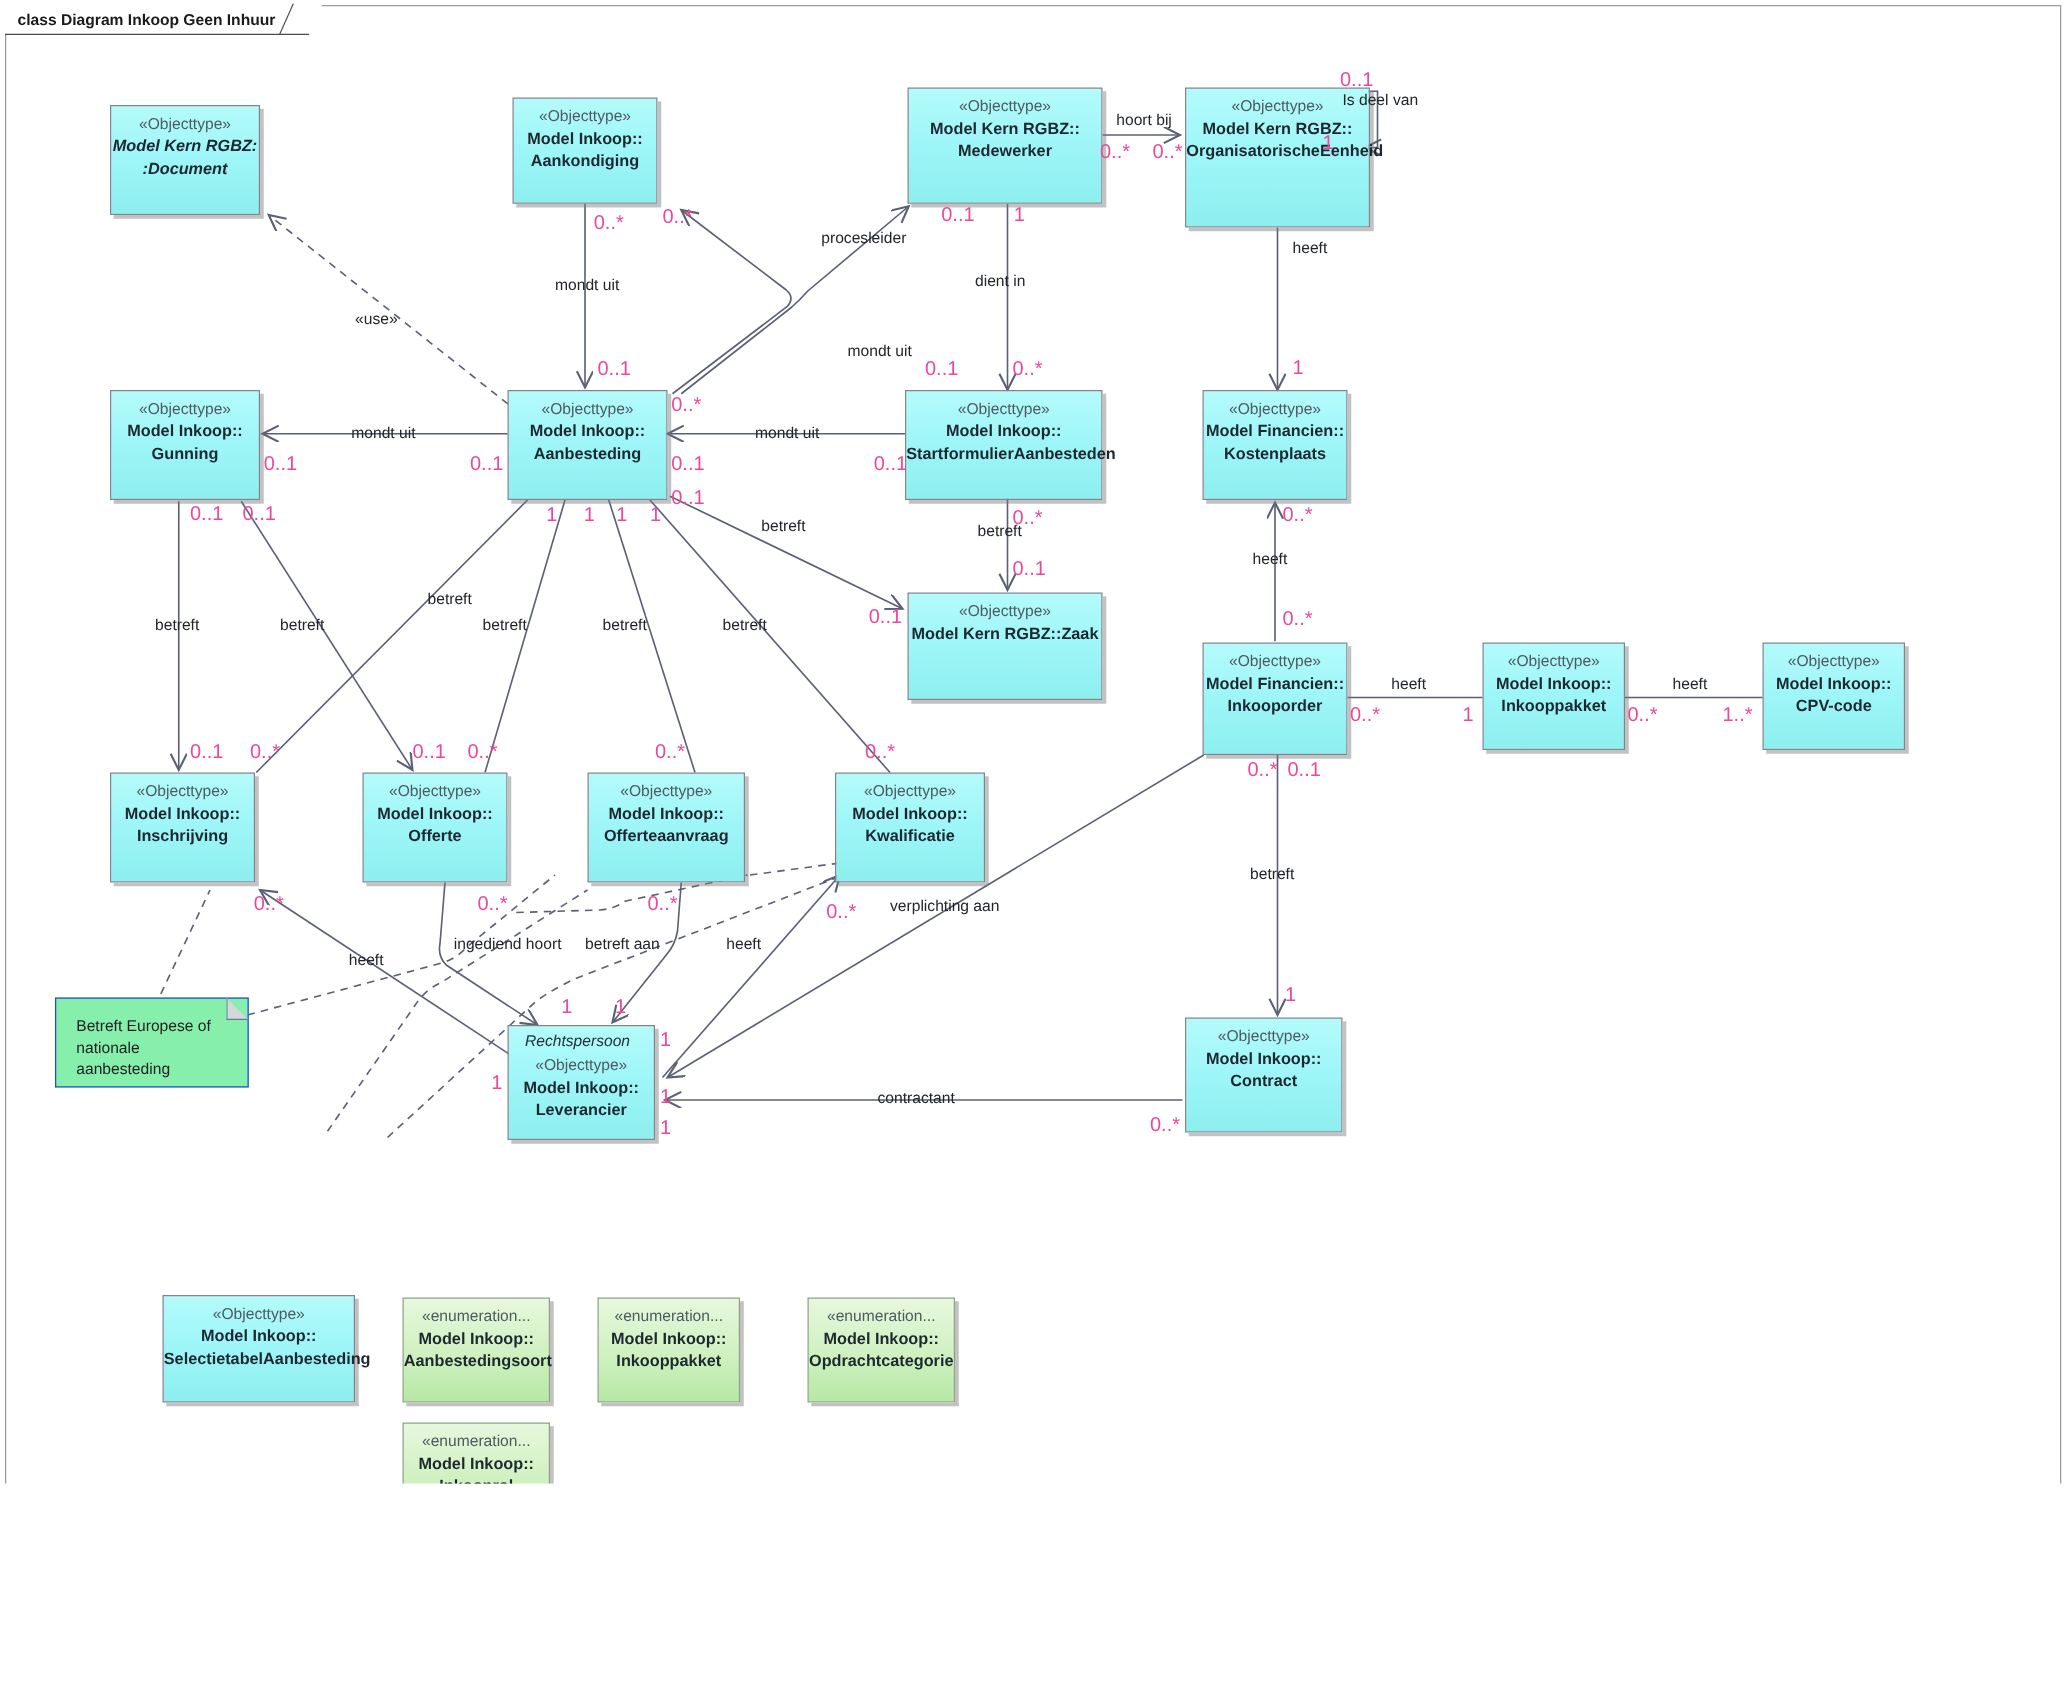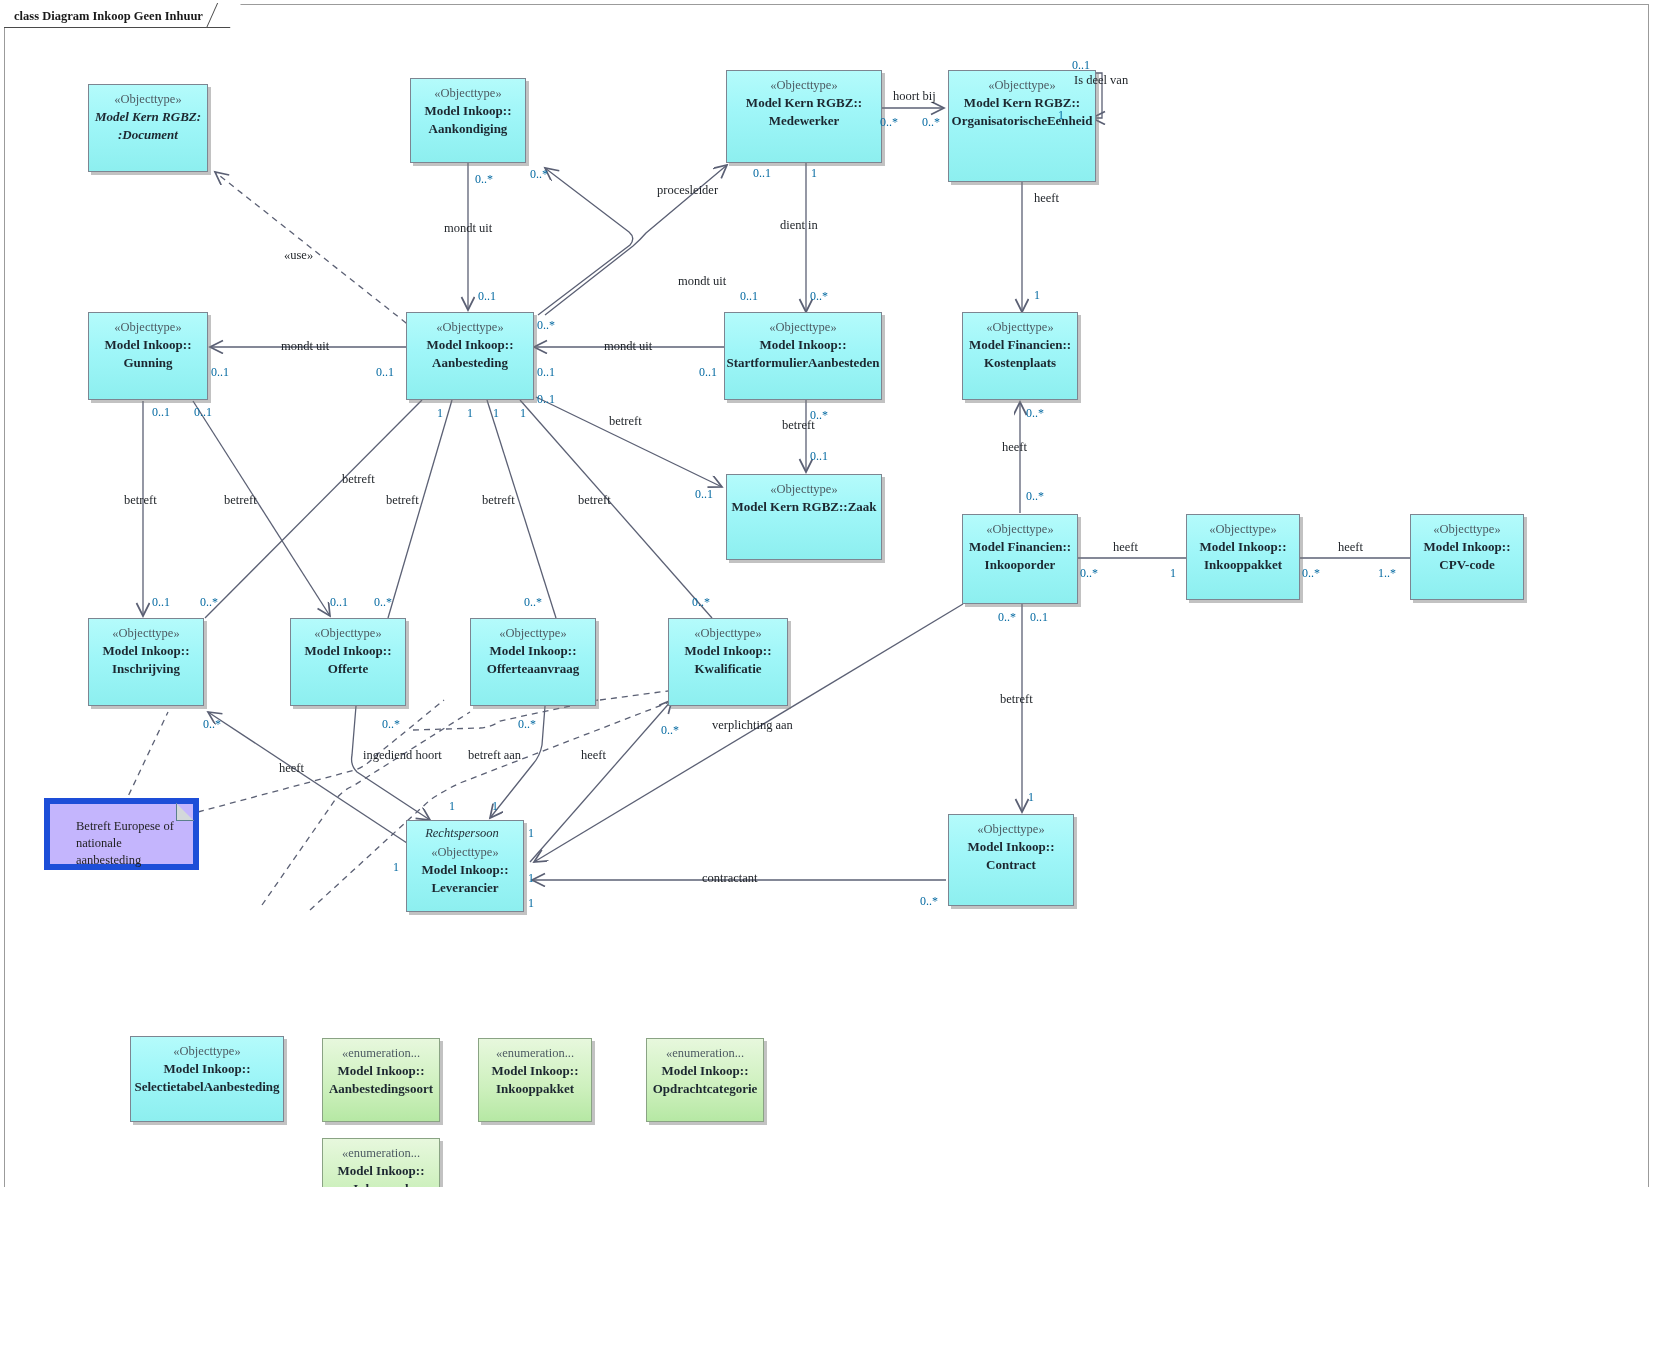--- a/index.html
+++ b/index.html
@@ -7,21 +7,20 @@
     padding: 0;
     background: #ffffff;
     font-family: "Liberation Sans", sans-serif;
   }
   #canvas {
     position: relative;
     width: 1657px;
     height: 1187px;
     background: #ffffff;
     overflow: hidden;
-    font-family: Liberation Serif, serif;
   }
   
   #frame {
     position: absolute;
     left: 4px;
     top: 4px;
     width: 1645px;
     height: 1341px;
     border: 1px solid #9b9b9b;
     box-sizing: border-box;
@@ -107,26 +106,26 @@
     font-style: italic;
     color: #223039;
     text-align: center;
     padding: 3px 6px 0 0;
     line-height: 18px;
   }
   
   .note {
     position: absolute;
     box-sizing: border-box;
-    background: #c4b5fd;
-    border: 6px solid #1d4ed8;
+    background: #86efac;
+    border: 1px solid #1d4ed8;
     font-size: 12.5px;
     color: #1f1f1f;
     line-height: 17px;
-    padding: 14px 8px 6px 26px;
+    padding: 14px 8px 6px 16px;
     text-align: left;
   }
   .note .fold {
     position: absolute;
     right: -1px;
     top: -1px;
     width: 17px;
     height: 17px;
     background: #d3d8da;
     border-left: 1px solid #5b7f8c;
@@ -137,22 +136,22 @@
   .lbl {
     position: absolute;
     font-size: 12.5px;
     color: #22262b;
     white-space: nowrap;
     line-height: 14px;
     background: transparent;
   }
   .mult {
     position: absolute;
-    font-size: 12px;
-    color: #0369a1;
+    font-size: 16px;
+    color: #ec4899;
     white-space: nowrap;
     line-height: 14px;
   }
 </style>
 </head>
 <body>
 
 <div id="canvas">
 
   <div id="frame"></div>

